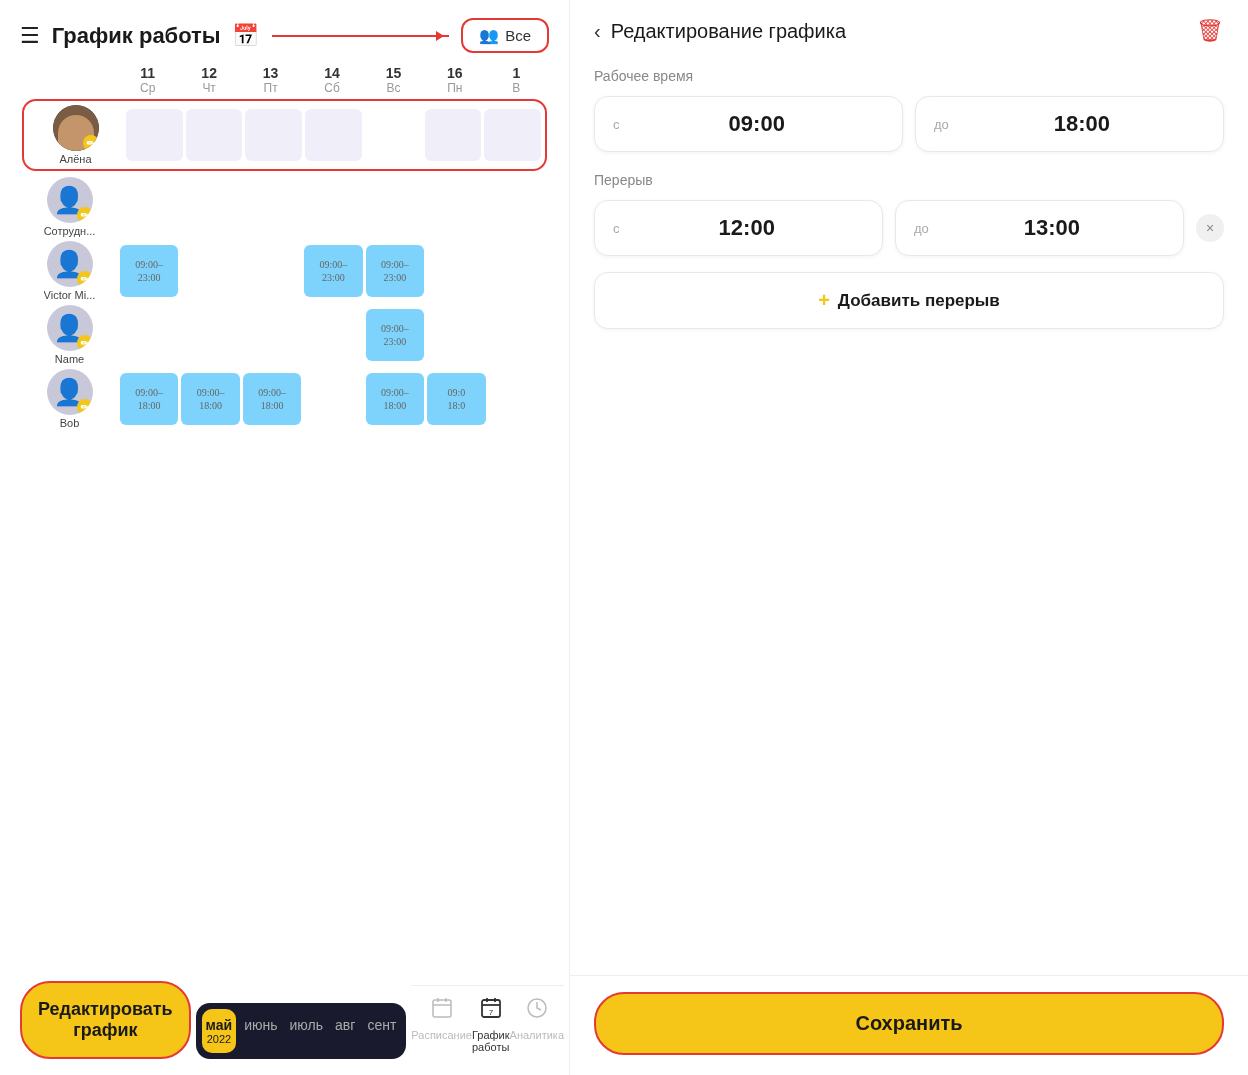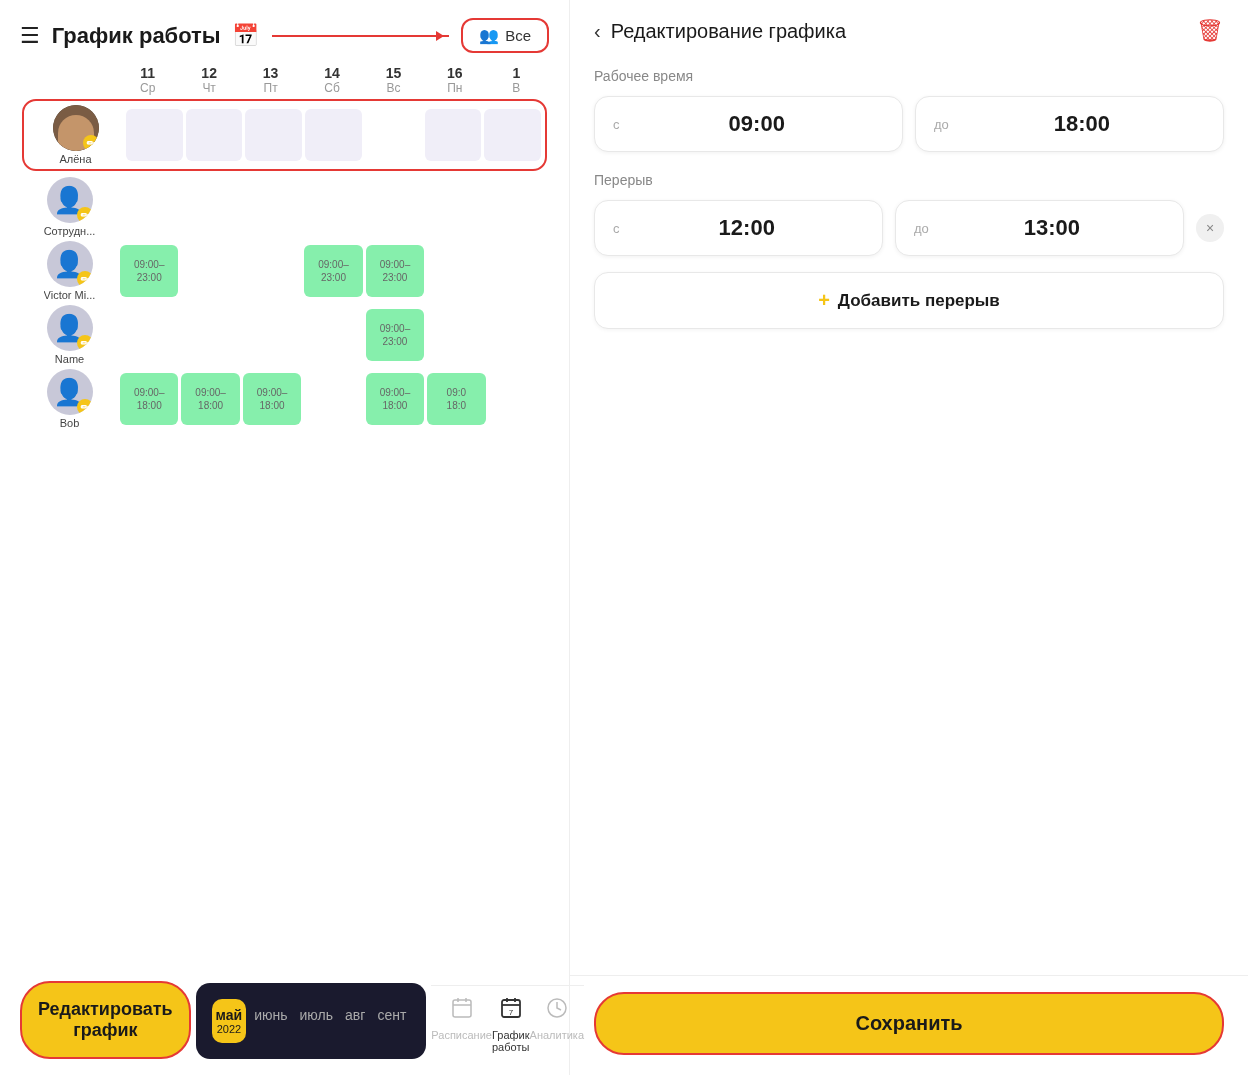--- a/index.html
+++ b/index.html
@@ -185,21 +185,22 @@
       justify-content: center;
       font-size: 10px;
       color: #666;
       text-align: center;
       line-height: 1.3;
     }
     .schedule-cell.empty {
       background: #f0eef8;
     }
     .schedule-cell.light-blue {
-      background: #86efac;
+      background: #7dd3fc;
+      font-family: Liberation Serif, serif;
     }
     .schedule-cell.transparent {
       background: transparent;
     }
 
     
     .row-wrapper {
       position: relative;
     }
     .row-wrapper.outlined {
@@ -228,21 +229,21 @@
       font-weight: 700;
       color: #1a1a1a;
       cursor: pointer;
       width: 100%;
     }
 
     .month-tabs {
       background: #1a1a2e;
       border-radius: 14px;
       display: flex;
-      padding: 16px;
+      padding: 6px;
       gap: 4px;
     }
     .month-tab {
       flex: 1;
       text-align: center;
       padding: 8px 4px;
       border-radius: 10px;
       cursor: pointer;
       color: #aaa;
       font-size: 14px;

